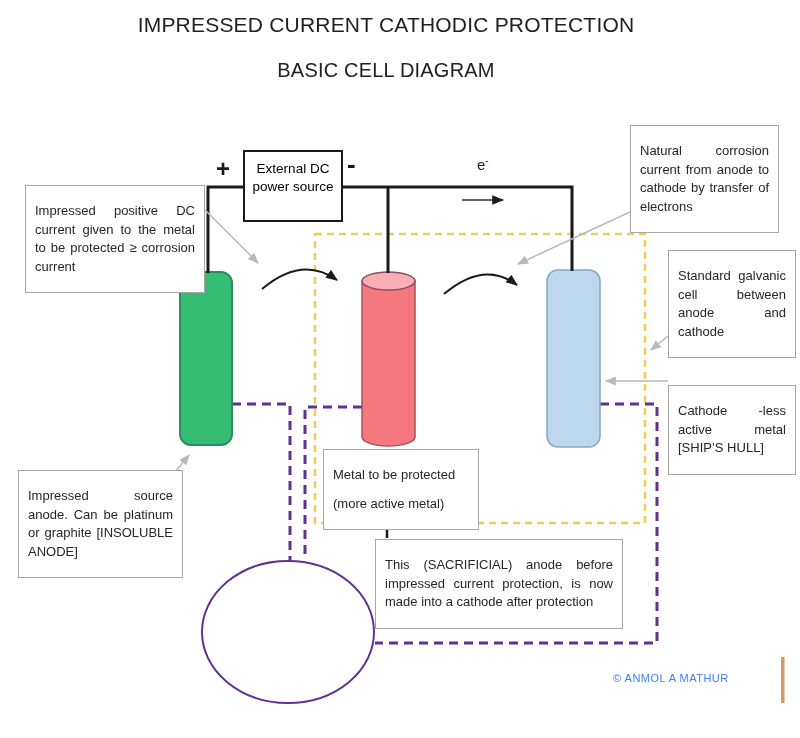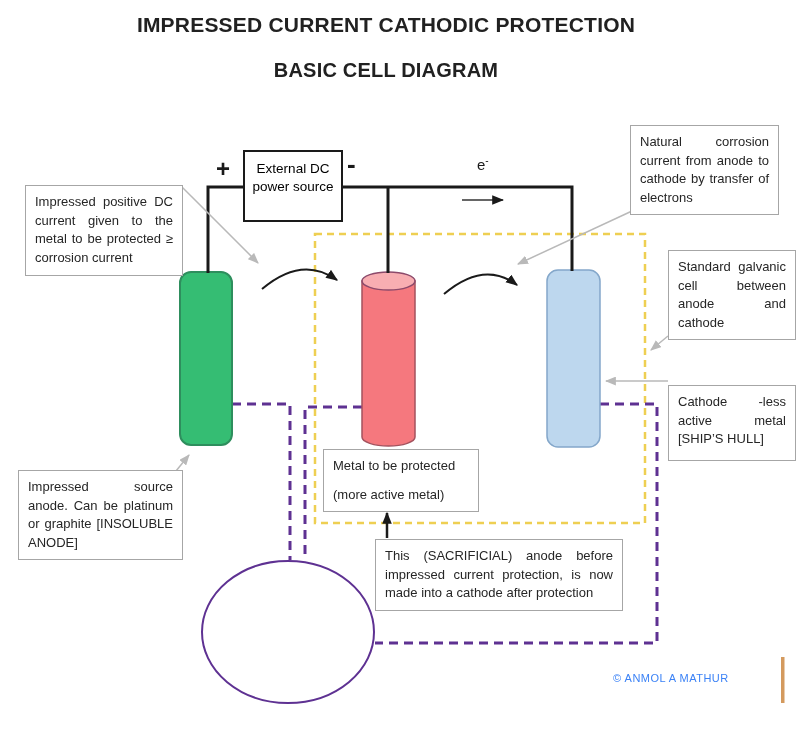--- a/index.html
+++ b/index.html
@@ -2,29 +2,29 @@
 <html><head>
 <meta charset="utf-8">
 <style>
   html,body{margin:0;padding:0;background:#ffffff;}
   .stage{
     position:relative; width:800px; height:738px; background:#ffffff;
     font-family:"Liberation Sans", sans-serif; overflow:hidden;
   }
   .title{
     position:absolute; left:0; width:772px; text-align:center;
-    font-weight:700; color:#212121; letter-spacing:.2px;
+    font-weight:400; color:#212121; letter-spacing:.2px;
   }
   .title-main{ top:13px; font-size:21px; }
   .title-sub{ top:59px; font-size:20px; }
   svg.layer{ position:absolute; left:0; top:0; }
   .abox{
     position:absolute; box-sizing:border-box; background:#ffffff;
     border:1px solid #a6a6a6; color:#262626; font-size:13px;
-    line-height:18.5px; padding:7px 9px; text-align:justify;
+    line-height:18.5px; padding:16px 9px; text-align:justify;
   }
   .dcbox{
     position:absolute; box-sizing:border-box; background:#ffffff;
     border:2px solid #1a1a1a; color:#000000; font-size:13.5px;
     line-height:18px; padding:8px 6px; text-align:center;
   }
   .sign{ position:absolute; font-weight:700; color:#1a1a1a; }
   .sign-plus{ left:216px; top:155px; font-size:24px; }
   .sign-minus{ left:347px; top:149px; font-size:26px; }
   .elabel{ position:absolute; left:477px; top:155px; font-size:15px; color:#1a1a1a; }
@@ -84,21 +84,21 @@
 
     <line x1="182" y1="187" x2="258" y2="263" stroke="#b9b9b9" stroke-width="1.5" marker-end="url(#mg)"></line>
     <line x1="632" y1="211" x2="518" y2="264" stroke="#b9b9b9" stroke-width="1.5" marker-end="url(#mg)"></line>
     <line x1="668" y1="336" x2="651" y2="350" stroke="#b9b9b9" stroke-width="1.5" marker-end="url(#mg)"></line>
     <line x1="668" y1="381" x2="606" y2="381" stroke="#b9b9b9" stroke-width="1.5" marker-end="url(#mg)"></line>
     <line x1="176" y1="471" x2="189" y2="455" stroke="#b9b9b9" stroke-width="1.5" marker-end="url(#mg)"></line>
 
     <rect x="781" y="657" width="3.5" height="46" fill="#d49a5e"></rect>
   </svg>
 
-  <div class="abox" style="left:25px;top:185px;width:158px;min-height:91px;">Impressed positive DC current given to the metal to be protected ≥ corrosion current</div>
+  <div class="abox" style="left:25px;top:185px;width:180px;min-height:91px;">Impressed positive DC current given to the metal to be protected ≥ corrosion current</div>
 
   <div class="dcbox" style="left:243px;top:150px;width:100px;min-height:72px;">External DC power source</div>
 
   <div class="sign sign-plus">+</div>
   <div class="sign sign-minus">-</div>
 
   <div class="elabel"><span>e</span><sup>-</sup></div>
 
   <div class="abox" style="left:630px;top:125px;width:149px;min-height:87px;">Natural corrosion current from anode to cathode by transfer of electrons</div>
 

